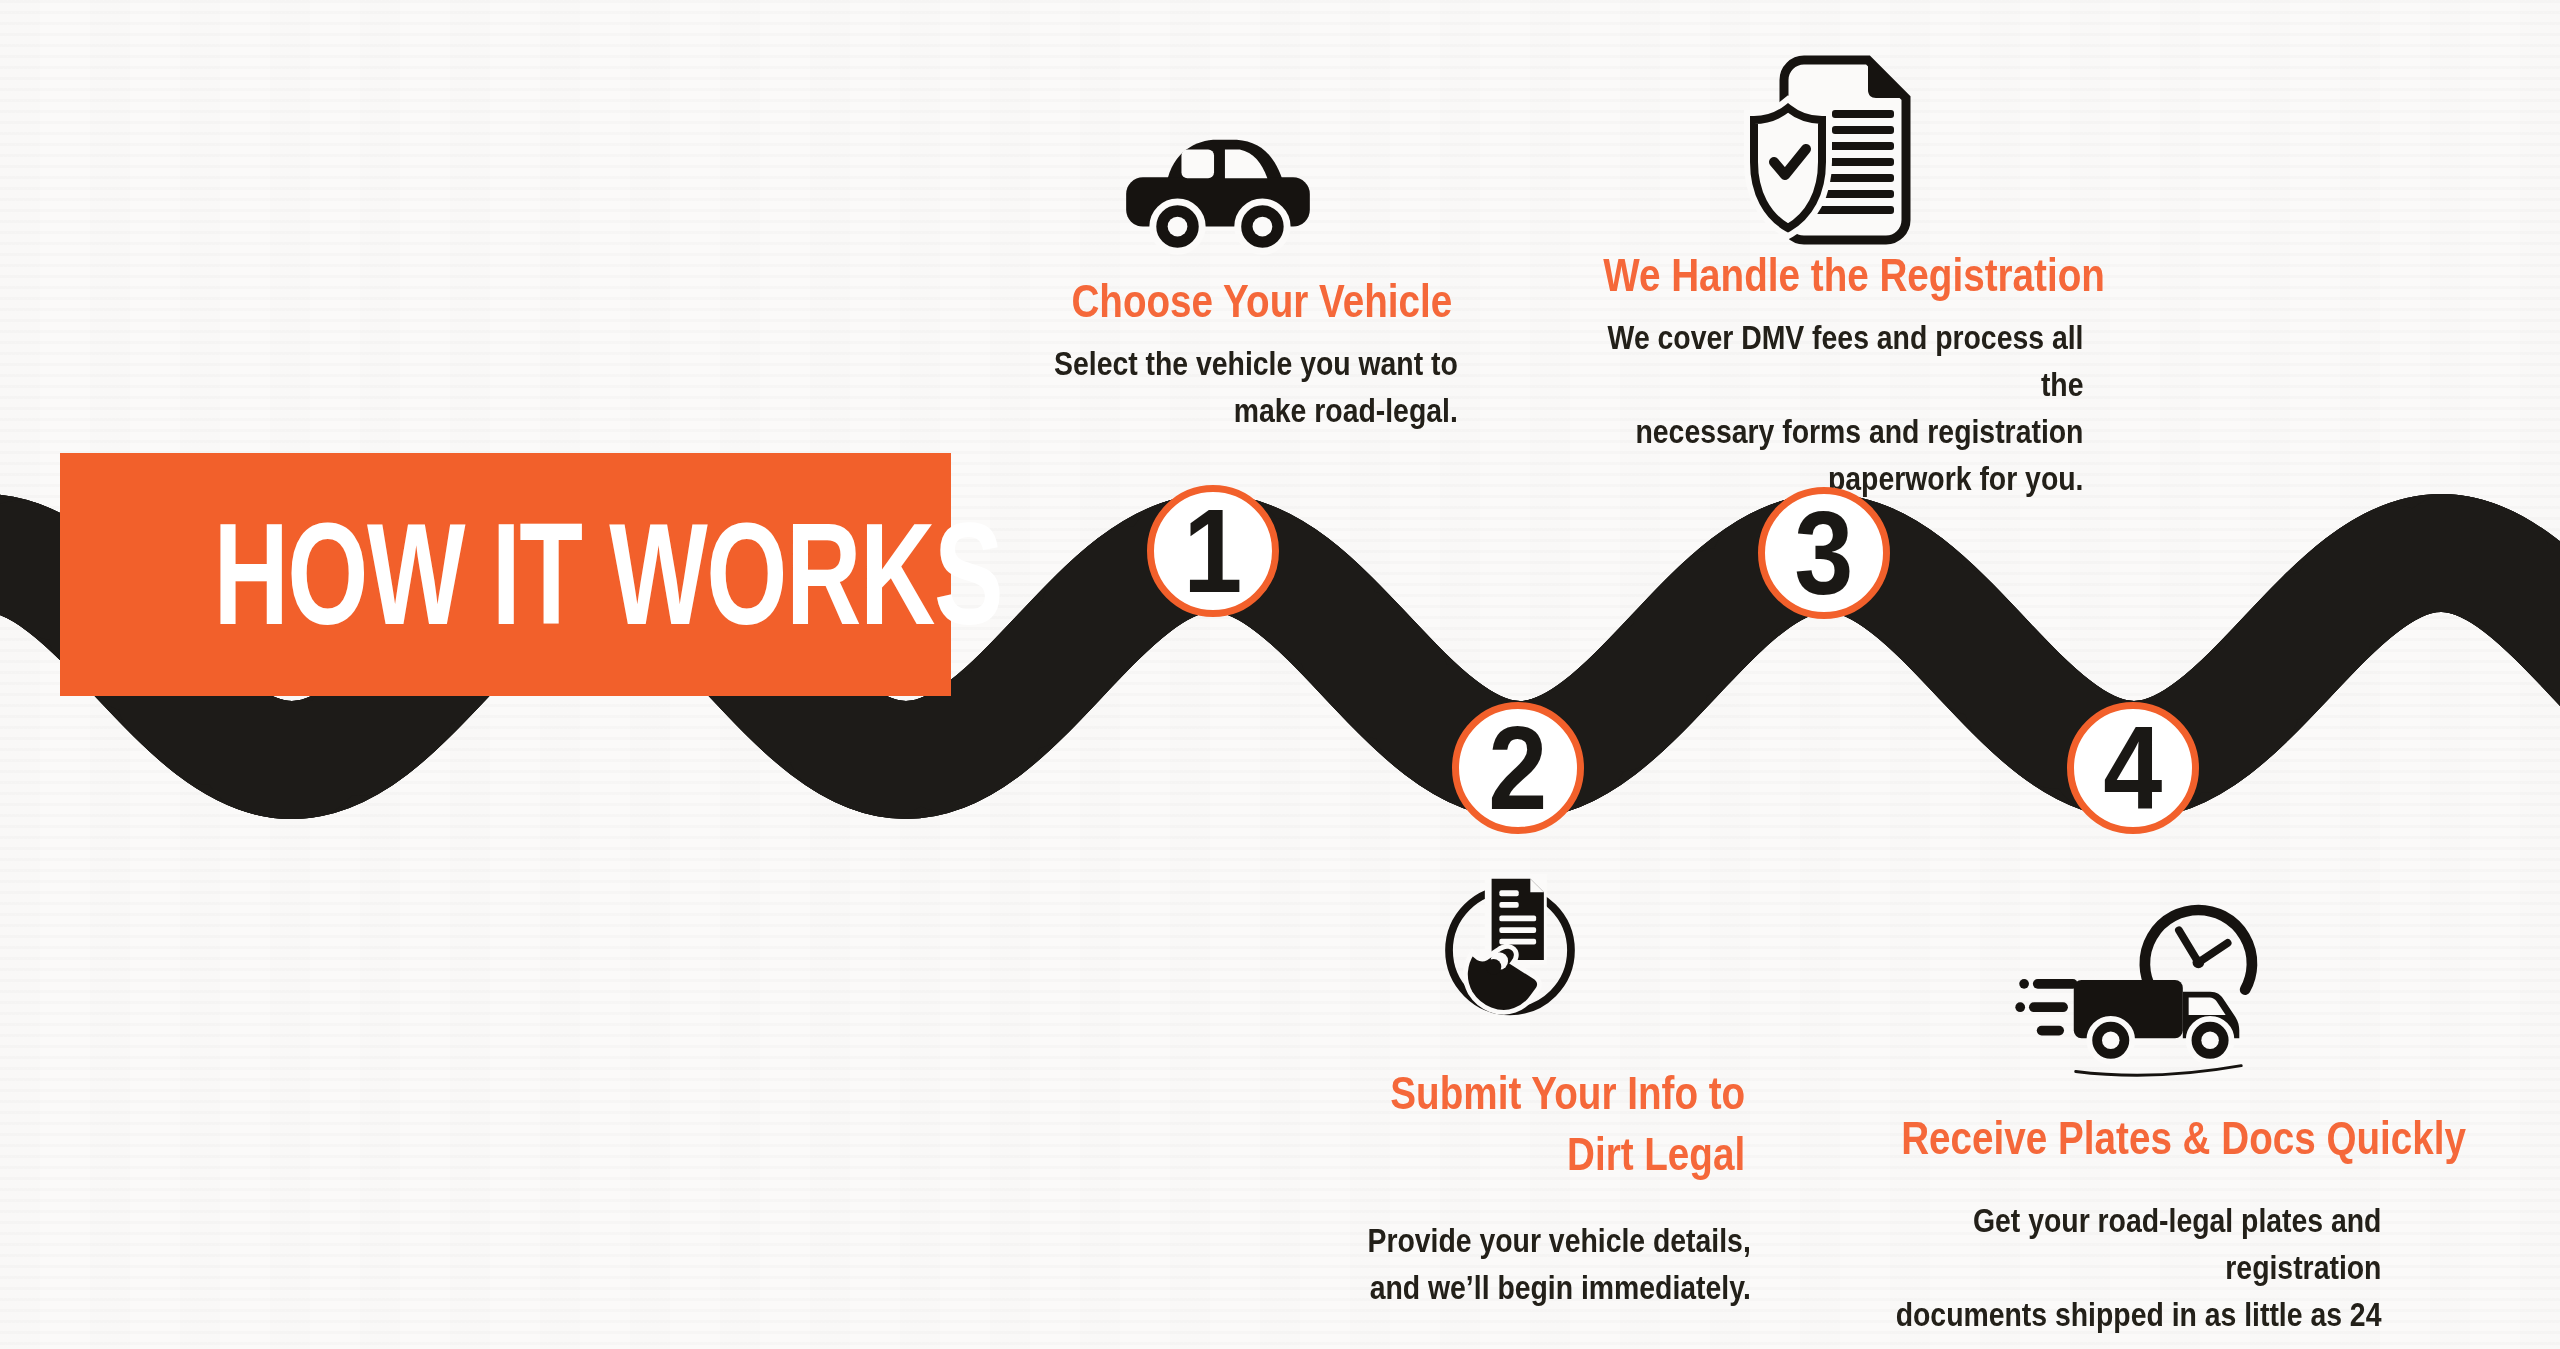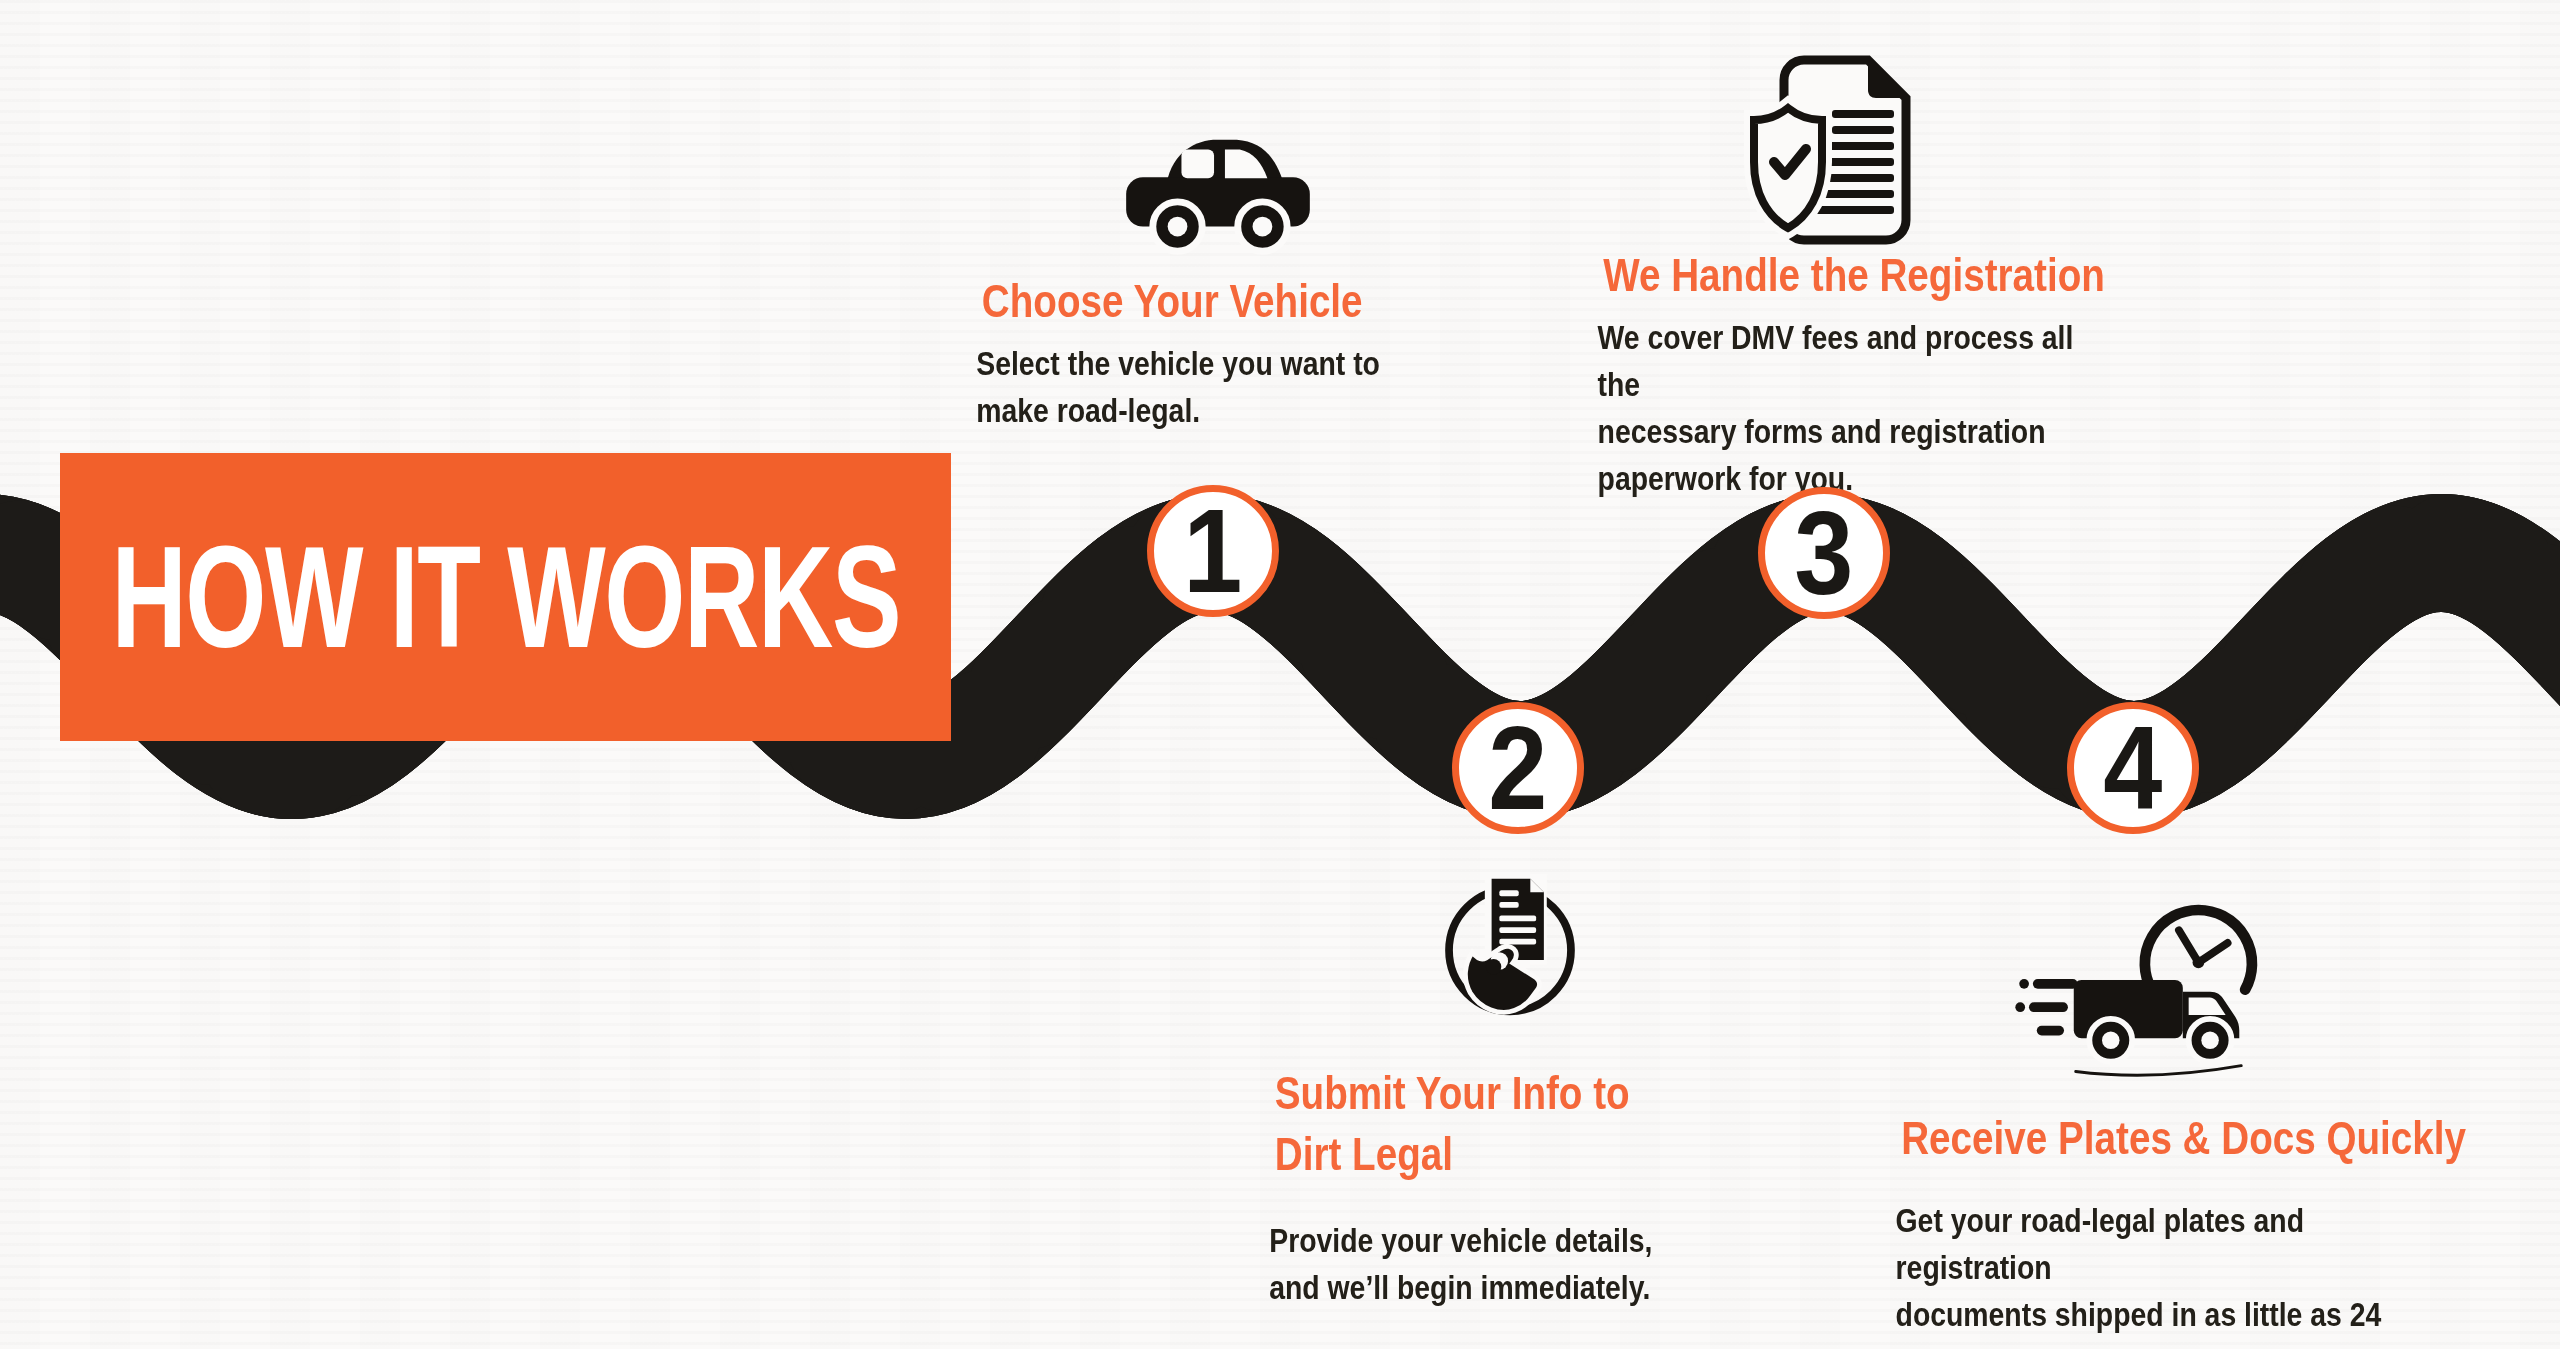--- a/index.html
+++ b/index.html
@@ -14,41 +14,41 @@
   #canvas::before{
     content:"";position:absolute;inset:0;
     background:
       repeating-linear-gradient(180deg, rgba(0,0,0,0.015) 0 3px, transparent 3px 11px),
       repeating-linear-gradient(90deg, rgba(0,0,0,0.008) 0 40px, transparent 40px 90px);
     pointer-events:none;
   }
   #road-svg{position:absolute;left:0;top:0;z-index:1;}
 
   .banner{
-    position:absolute;left:60px;top:453px;width:891px;height:288px;
+    position:absolute;left:60px;top:453px;width:891px;height:243px;
     background:#F2602B;z-index:3;
-    display:flex;align-items:center;justify-content:center;
+    display:flex;align-items:center;
   }
   .banner h1{
     margin:0;color:#FFFFFF;font-size:145px;font-weight:bold;
     letter-spacing:-2px;white-space:nowrap;
     transform:scaleX(0.72);transform-origin:50% 50%;
   }
   .subtitle-panel{
     position:absolute;left:60px;top:727px;width:772px;height:188px;
     background:#F1F1F1;z-index:3;
     padding:4px 0 0 28px;box-sizing:border-box;
   }
   .subtitle-panel .line{
     display:block;color:#211E1B;font-size:60px;font-weight:bold;
     line-height:90px;white-space:nowrap;letter-spacing:-1px;
     transform:scaleX(0.85);transform-origin:0 50%;
   }
 
-  .step{position:absolute;z-index:2;text-align:left;}
+  .step{position:absolute;z-index:2;text-align:right;}
   .step .icon-wrap{display:flex;justify-content:center;}
   .step-title{
     margin:0;color:#F5683A;font-size:46px;font-weight:bold;line-height:50px;
     transform:scaleX(0.84);transform-origin:50% 0;white-space:nowrap;
   }
   .step--2 .step-title{line-height:61px;white-space:normal;}
   .step-desc{
     margin:0;color:#232019;font-size:33px;font-weight:bold;line-height:47px;
     transform:scaleX(0.86);transform-origin:50% 0;
   }

